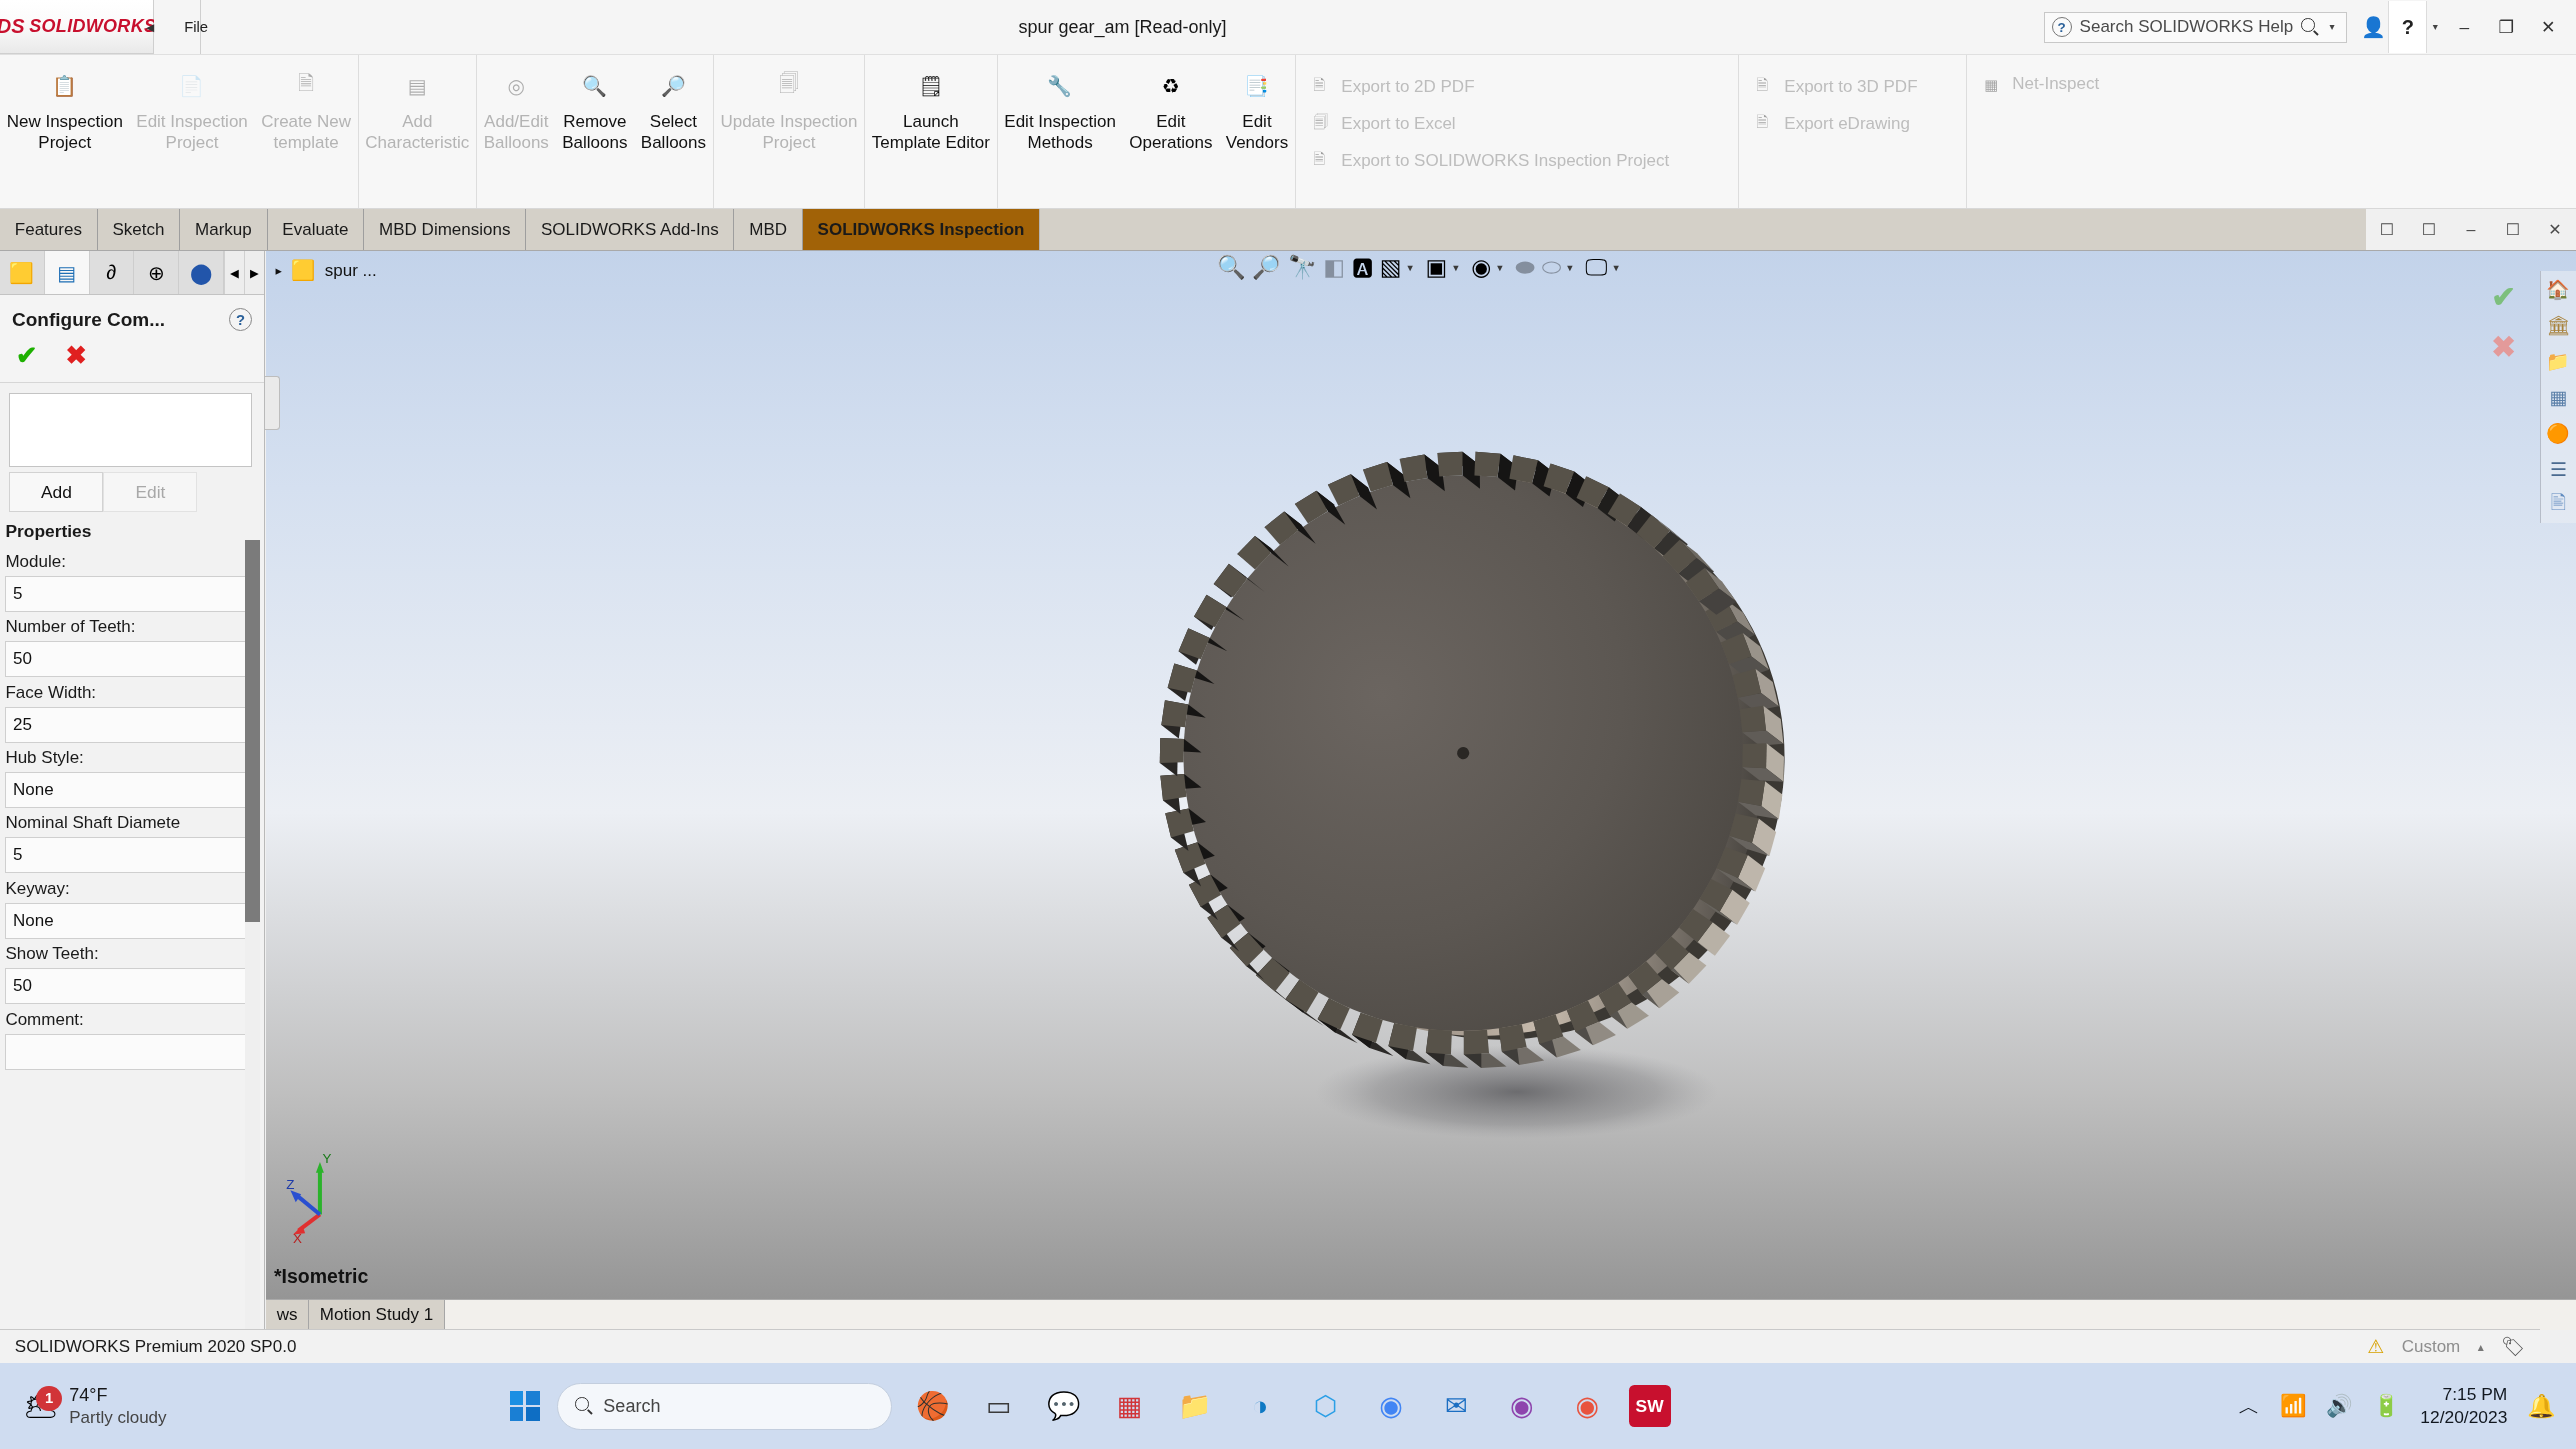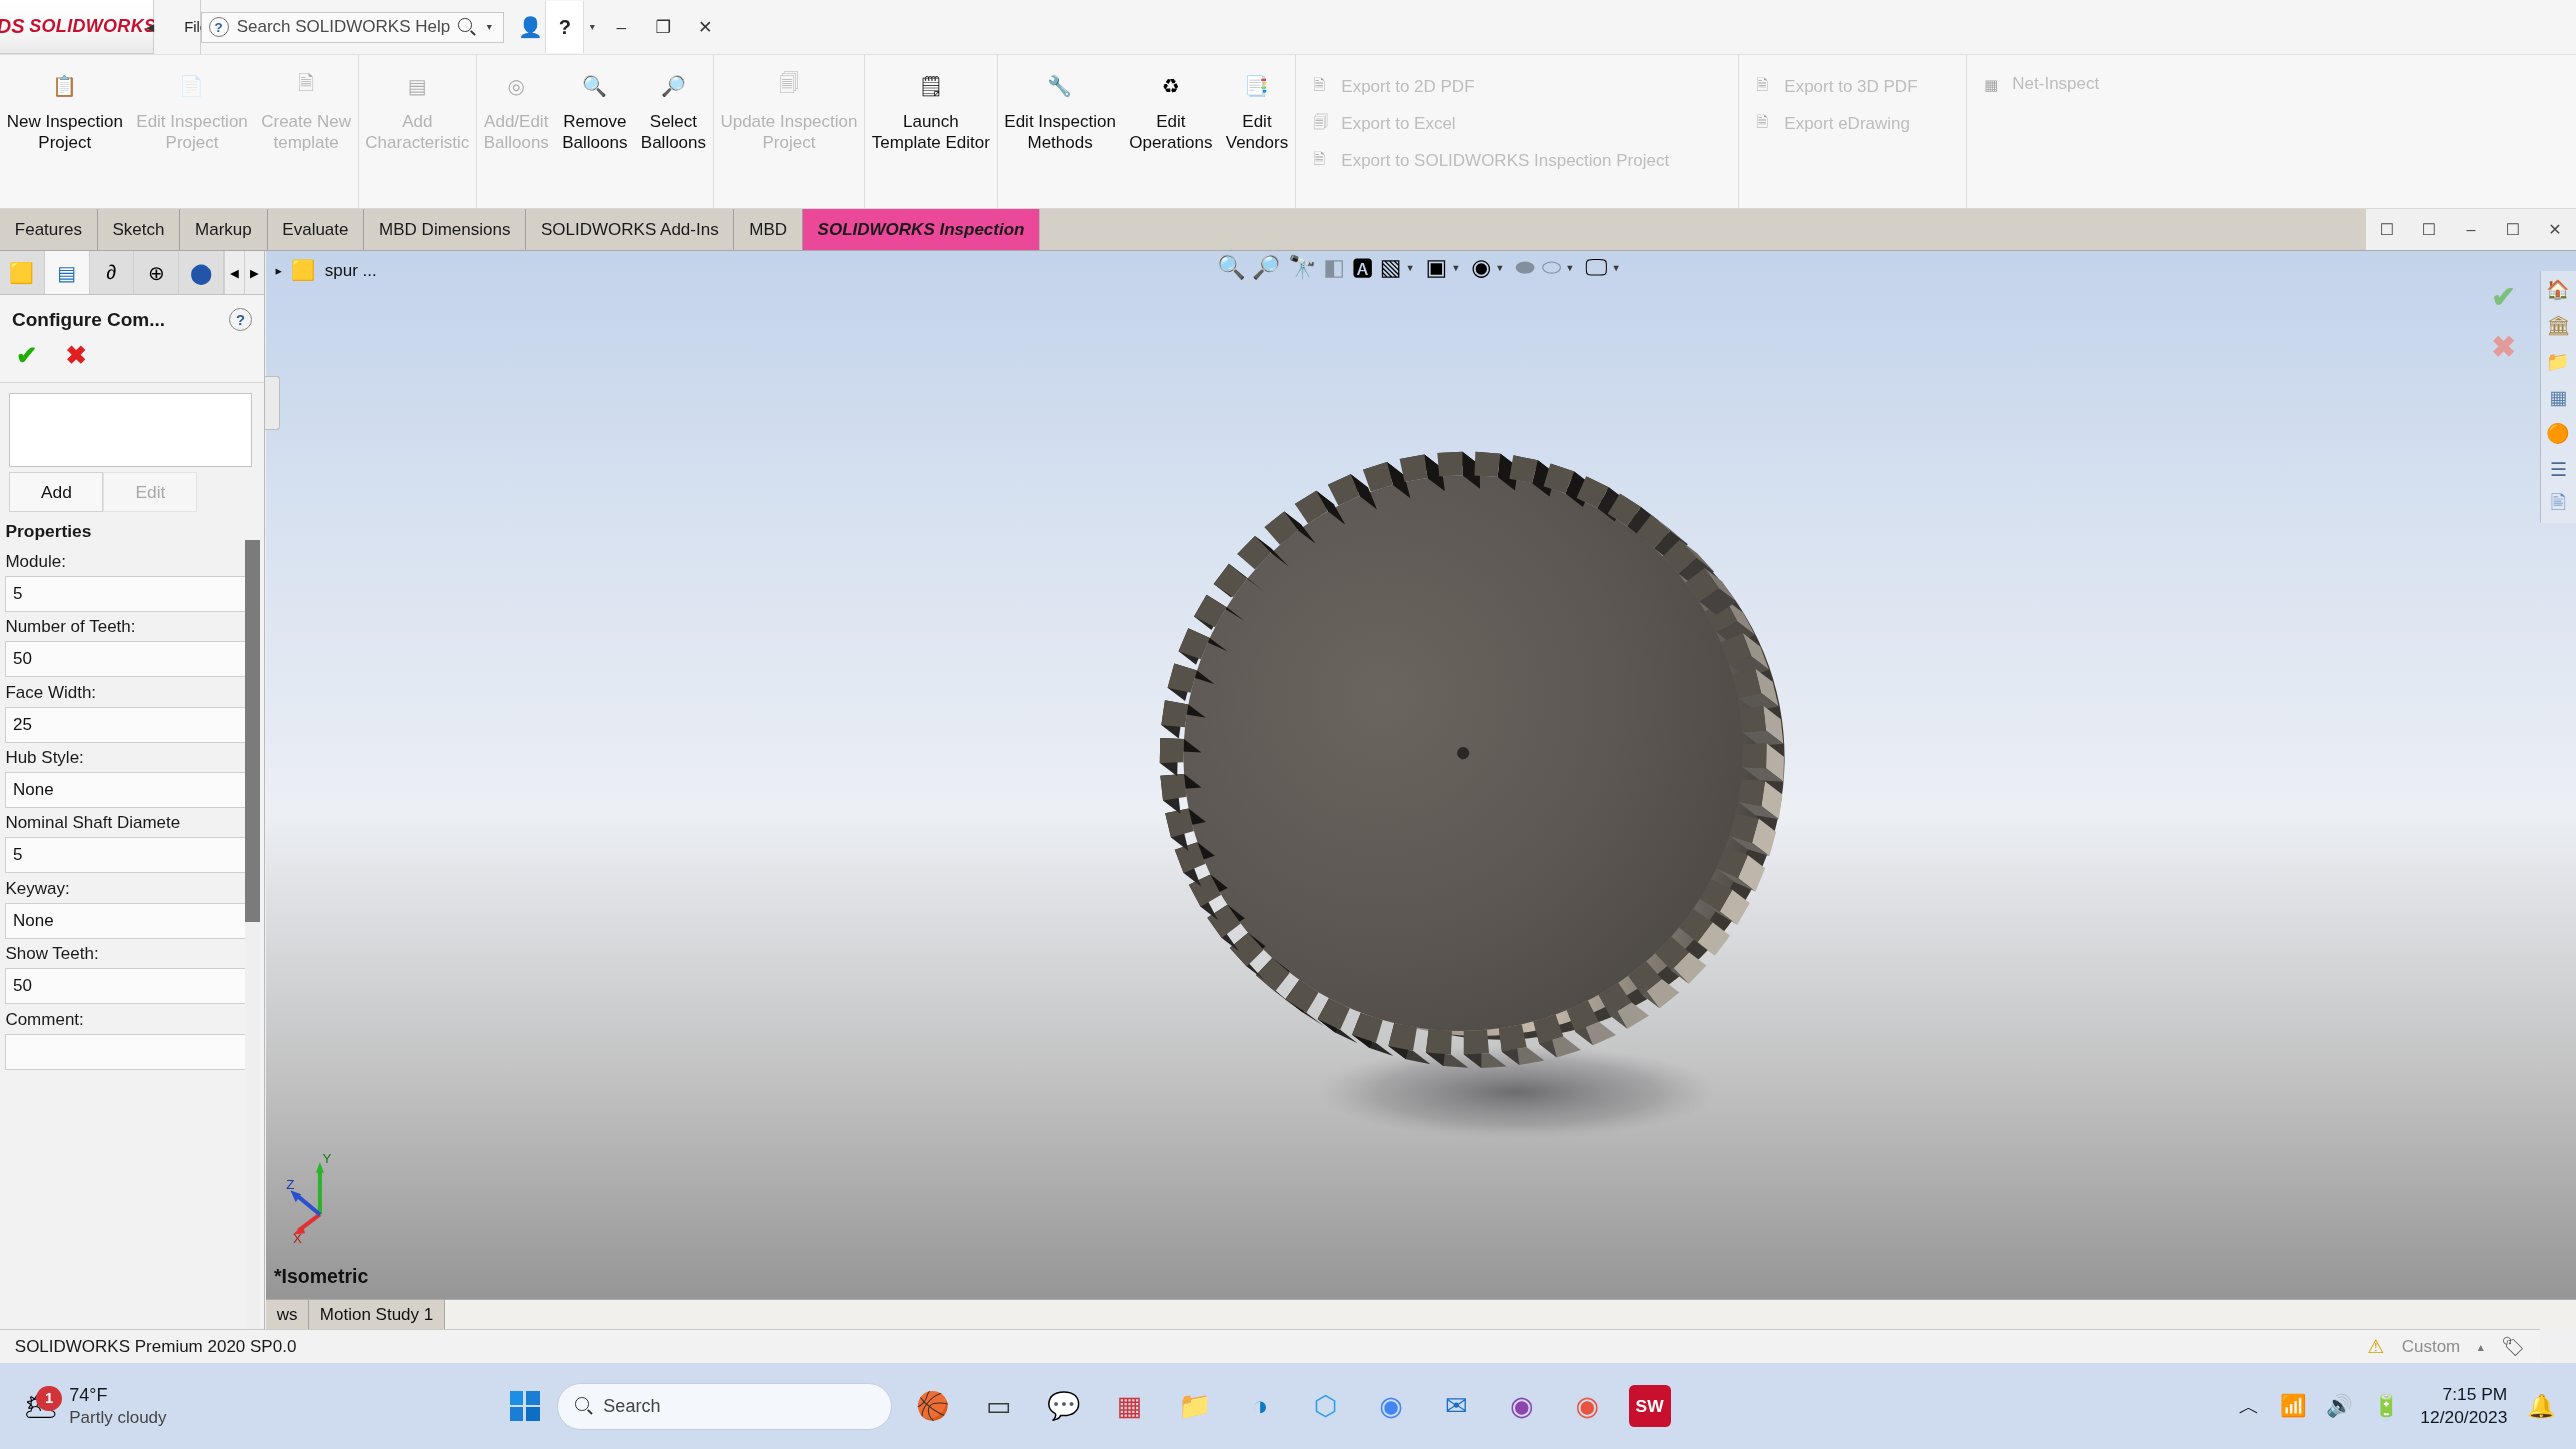--- a/index.html
+++ b/index.html
@@ -94,21 +94,21 @@
   .cmdtabs {
     position: absolute; top: 209px; left: 0; width: 2576px; height: 42px;
     background: #d4d0c8; display: flex; align-items: stretch;
     border-bottom: 0.7px solid #a9a9a9;
   }
   .ctab {
     display: flex; align-items: center; padding: 0 14.8px;
     font-size: 17px; color: #1a1a1a;
     border-right: 0.7px solid #9e9e9e; background: #d4d0c8;
   }
-  .ctab.active { background: #ec4899; font-weight: bold; border-right: 0.7px solid #b5b5b5; font-style: italic; }
+  .ctab.active { background: #a16207; font-weight: bold; border-right: 0.7px solid #b5b5b5; }
   .cmdtabs-right {
     margin-left: auto; display: flex; align-items: center; gap: 0px;
     background: #f0f0f0;
   }
   .cmd-wb { width: 42px; height: 40px; display: flex; align-items: center; justify-content: center; font-size: 16px; color: #4a4a4a; }
 
   
   .leftpanel {
     position: absolute; top: 251px; left: 0; width: 265px; bottom: 119px;
     background: #f2f2f2; border-right: 0.7px solid #b9b9b9;
@@ -256,20 +256,21 @@
 
 <div class="titlebar">
   <div class="sw-logo-box">
     <span class="ds-mark">DS</span>
     <span class="sw-logo-text"><span>SOLID</span><span class="lt">WORKS</span></span>
   </div>
   <div class="file-menu-box">
     <span class="file-caret">◀</span>
     <span class="file-lbl">File</span>
   </div>
+  <div class="title-center">spur gear_am [Read-only]</div>
   <div class="title-right">
     <div class="help-search">
       <span class="circ-q">?</span>
       <span class="help-search-txt">Search SOLIDWORKS Help</span>
       <span class="magnifier"></span>
       <span class="tiny-caret">▼</span>
     </div>
     <div class="user-icon">
         <span class="user-glyph">👤</span>
       </div>

